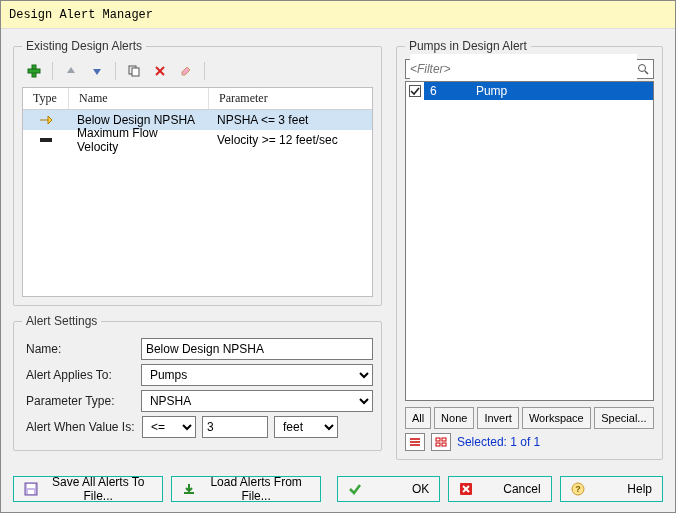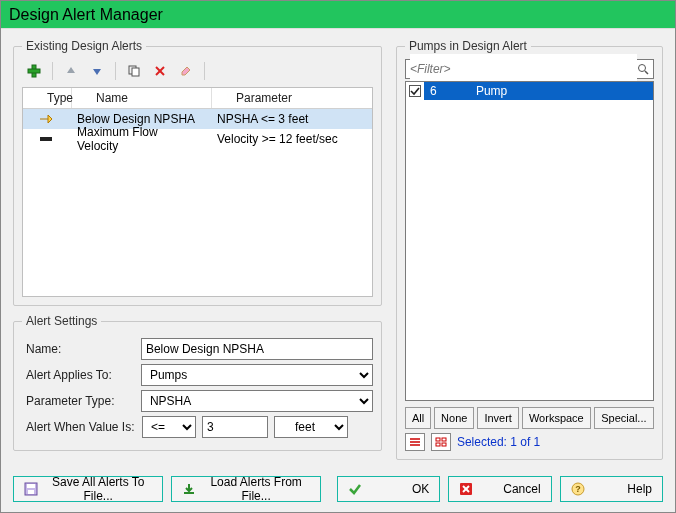--- a/index.html
+++ b/index.html
@@ -16,26 +16,27 @@
   .window {
     width: 676px;
     height: 513px;
     background: #f0f0f0;
     border: 1px solid #888;
     display: flex;
     flex-direction: column;
   }
   .titlebar {
     height: 28px;
-    background: #22c55e;
+    background: #fef9c3;
     border-bottom: 1px solid #ddd;
     display: flex;
     align-items: center;
     padding: 0 8px;
-    font-size: 16px;
+    font-size: 12px;
+    font-family: Liberation Mono, monospace;
   }
   .body {
     flex: 1;
     padding: 10px 12px 10px 12px;
     display: flex;
     flex-direction: column;
   }
   .main-row {
     display: flex;
     gap: 14px;
@@ -95,22 +96,23 @@
     overflow: hidden;
   }
   .thead-row {
     display: flex;
     background: #fff;
     border-bottom: 1px solid #d0d0d0;
     font-size: 12px;
     color: #222;
   }
   .thead-row > div {
-    padding: 3px 24px;
+    padding: 3px 10px;
     border-right: 1px solid #e0e0e0;
+    font-family: Liberation Serif, serif;
   }
   .col-type  { width: 46px; }
   .col-name  { width: 140px; }
   .col-param { flex: 1; }
   .trow {
     display: flex;
     align-items: center;
     font-size: 12px;
     height: 20px;
   }
@@ -140,21 +142,21 @@
     background: #fff;
     font-family: inherit;
     font-size: 12px;
     padding: 2px 4px;
     height: 22px;
   }
   .name-input { width: 234px; }
   .wide-select { width: 234px; }
   .op-select { width: 54px; }
   .value-input { width: 66px; text-align: left; }
-  .unit-select { width: 74px; text-align: center; }
+  .unit-select { width: 64px; }
   .right-group { flex: 1; display: flex; flex-direction: column; min-height: 0; }
   .filter-row {
     display: flex;
     align-items: center;
     border: 1px solid #7a7a7a;
     background: #fff;
     height: 20px;
     padding: 0 4px;
     margin-bottom: 2px;
   }

